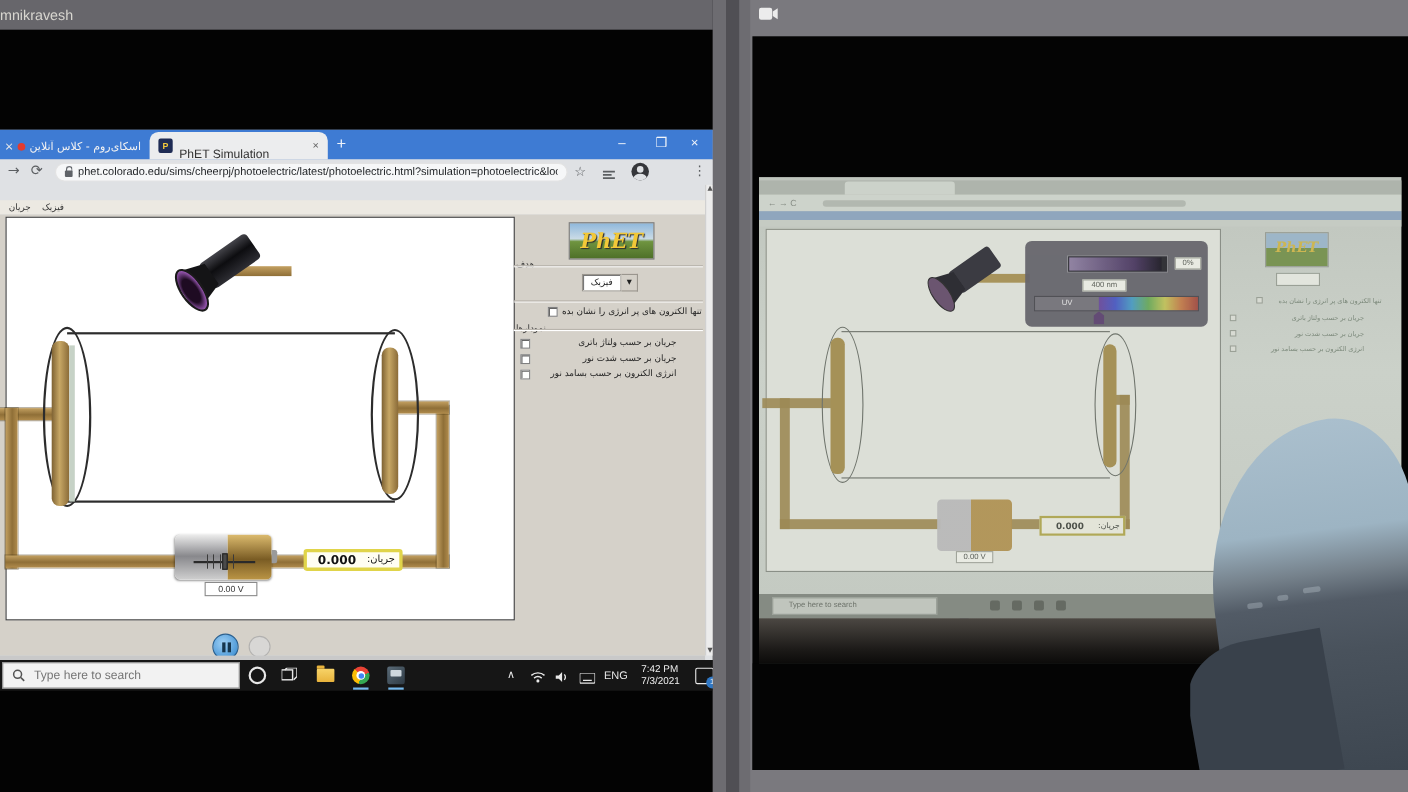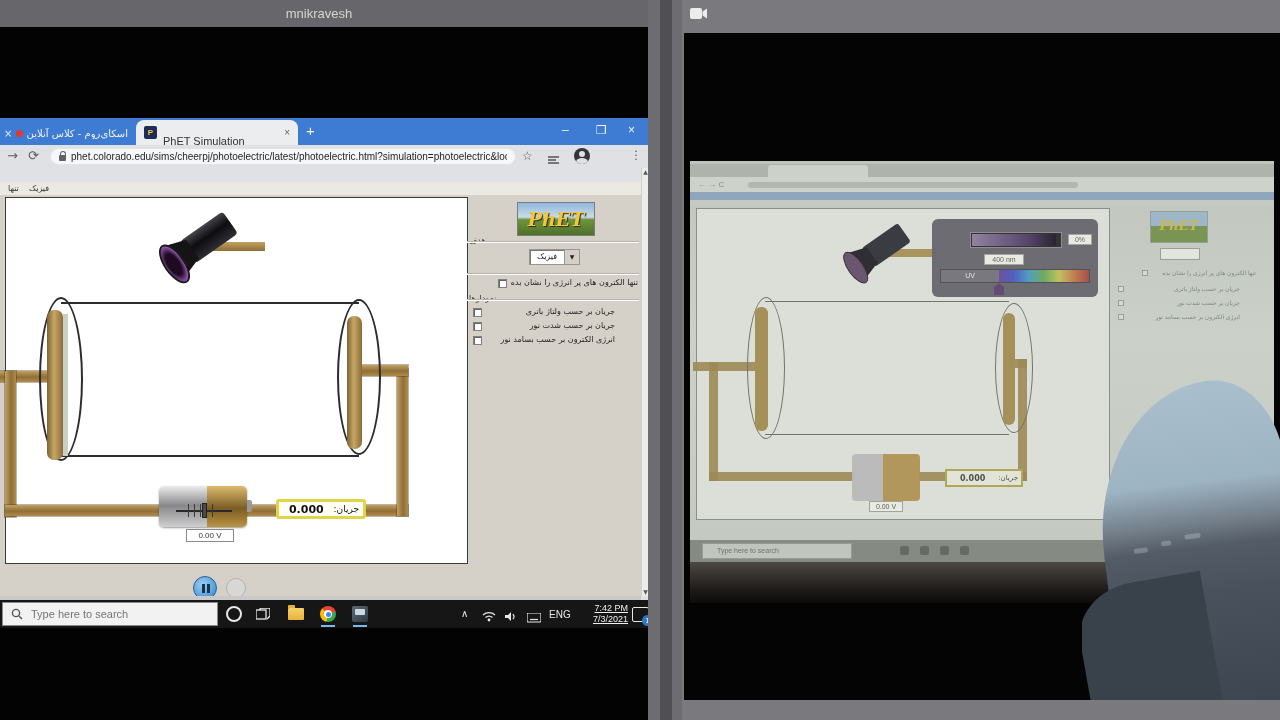--- a/index.html
+++ b/index.html
@@ -3,21 +3,21 @@
 <meta charset="utf-8">
 <style>
   html,body{margin:0;padding:0;background:#6d6c71;font-family:"Liberation Sans",sans-serif;}
   .stage{position:relative;width:1280px;height:720px;overflow:hidden;background:#6d6c71;}
   .abs{position:absolute;}
   .fa{font-family:"DejaVu Sans",sans-serif;direction:rtl;}
   .glyph{font-family:"DejaVu Sans",sans-serif;}
 
   
   .left-pane{left:0;top:0;width:648px;height:720px;background:#030303;}
-  .presenter-bar{left:0;top:0;width:648px;height:27px;background:#67666b;color:#d8d6d0;font-size:13px;line-height:27px;text-align:center;padding-right:10px;box-sizing:border-box;}
+  .presenter-bar{left:0;top:0;width:648px;height:27px;background:#67666b;color:#d8d6d0;font-size:13px;line-height:27px;text-align:left;padding-right:10px;box-sizing:border-box;}
 
   .browser{left:0;top:118px;width:648px;height:482px;background:#dfe1e4;}
   .tabstrip{left:0;top:0;width:648px;height:27px;background:#3e7bd3;}
   .tab-other{left:0;top:3px;width:132px;height:24px;color:#f2f2f2;font-size:10px;display:flex;align-items:center;gap:4px;padding:0 4px;box-sizing:border-box;}
   .tab-other .lbl{flex:1;overflow:hidden;white-space:nowrap;}
   .red-dot{width:7px;height:7px;border-radius:50%;background:#e23b2e;flex:0 0 auto;}
   .tab-x{color:#eaeaea;font-size:10px;flex:0 0 auto;}
   .tab-active{left:136px;top:2px;width:162px;height:25px;background:#ecedee;border-radius:8px 8px 0 0;display:flex;align-items:center;gap:6px;padding:0 8px;box-sizing:border-box;}
   .favicon{width:13px;height:13px;background:#1f2c55;border-radius:2px;color:#f3c93c;font-size:8px;font-weight:bold;text-align:center;line-height:13px;flex:0 0 auto;}
   .tab-active .lbl{flex:1;color:#333;font-size:11px;overflow:hidden;white-space:nowrap;margin-top:16px;}
@@ -104,21 +104,21 @@
   .cortana{border:2px solid #e8e8e8;border-radius:50%;width:12px;height:12px;box-sizing:content-box;}
   .underline{position:absolute;left:1px;bottom:-5px;width:14px;height:2px;background:#76b9ed;}
   .folder{width:16px;height:12px;background:linear-gradient(180deg,#f7d368,#e8b33c);border-radius:1px;position:relative;margin-top:2px;}
   .folder::before{content:'';position:absolute;left:0;top:-3px;width:7px;height:3px;background:#e8b33c;border-radius:1px 1px 0 0;}
   .chrome-ic{width:16px;height:16px;border-radius:50%;background:conic-gradient(from -45deg,#ea4335 0 33%,#34a853 0 66%,#fbbc05 0 100%);position:relative;}
   .chrome-ic::before{content:'';position:absolute;left:4px;top:4px;width:8px;height:8px;border-radius:50%;background:#fff;}
   .chrome-ic::after{content:'';position:absolute;left:5.5px;top:5.5px;width:5px;height:5px;border-radius:50%;background:#4285f4;}
   .app2{width:16px;height:16px;background:linear-gradient(135deg,#5a6b78,#2e3a44);border-radius:2px;position:relative;}
   .app2::before{content:'';position:absolute;left:3px;top:3px;width:10px;height:6px;background:#cfd8de;border-radius:1px;}
   .tray{color:#e8e8e8;font-size:10px;}
-  .clock{text-align:right;color:#efefef;font-size:9px;line-height:11px;text-decoration:underline;}
+  .clock{text-align:left;color:#efefef;font-size:9px;line-height:11px;}
   .notif{width:15px;height:13px;border:1px solid #e8e8e8;border-radius:2px;position:relative;}
   .badge{position:absolute;right:-5px;bottom:-5px;width:11px;height:11px;border-radius:50%;background:#2f77c4;color:#fff;font-size:7px;text-align:center;line-height:11px;}
 
   
   .divider{left:648px;top:0;width:34px;height:720px;background:#6d6c71;}
   .divider .dk{position:absolute;left:12px;top:0;width:12px;height:720px;background:#504f54;}
 
   
   .right-pane{left:682px;top:0;width:598px;height:720px;background:#7a797e;}
   .cam-ic{left:8px;top:6px;}
@@ -212,21 +212,21 @@
                 <line x1="0" y1="8" x2="11" y2="8"></line>
               </g>
             </svg>
         </div>
         <div class="abs avatar"></div>
         <div class="abs kebab">⋮</div>
       </div>
 
       <div class="abs app-menu">
         <span class="fa">فیزیک</span>
-        <span class="fa">تنها</span>
+        <span class="fa">جریان</span>
       </div>
 
       <div class="abs app-body">
 
         <div class="abs sim-canvas">
 
           <div class="abs wire" style="left:-6px;top:173px;width:56px;height:11px;"></div>
           <div class="abs wirev" style="left:-1px;top:173px;width:11px;height:146px;"></div>
           <div class="abs wire" style="left:-1px;top:307px;width:161px;height:11px;"></div>
           <div class="abs wire" style="left:236px;top:307px;width:166px;height:11px;"></div>

